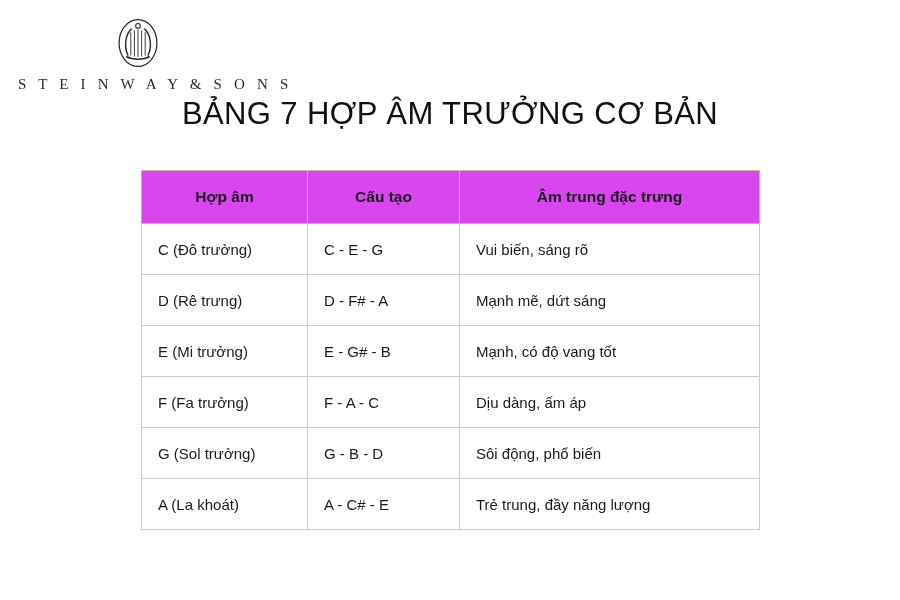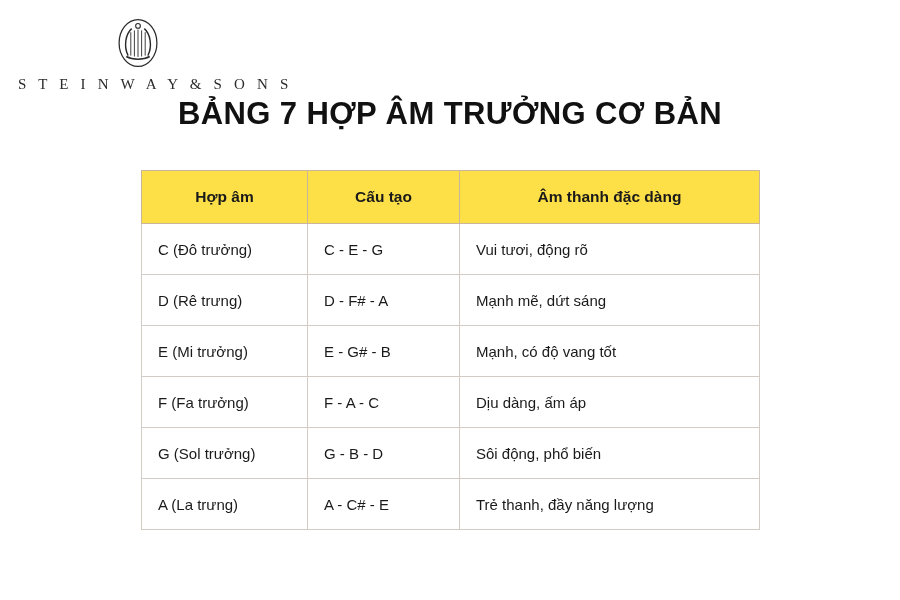--- a/index.html
+++ b/index.html
@@ -45,21 +45,21 @@
   }
 
   
   .title {
     position: absolute;
     left: 0;
     top: 96px;
     width: 900px;
     text-align: center;
     font-size: 31px;
-    font-weight: bold;
+    font-weight: normal;
     letter-spacing: 0.4px;
     color: #111111;
   }
 
   
   .table-wrap {
     position: absolute;
     left: 141px;
     top: 170px;
     width: 618px;
@@ -72,21 +72,21 @@
   table.chords th,
   table.chords td {
     border: 1px solid #d3ccc4;
     padding: 0 16px;
     height: 50px;
     vertical-align: middle;
     font-size: 15px;
     color: #1a1a1a;
   }
   table.chords thead th {
-    background: #fde047;
+    background: #d946ef;
     font-weight: bold;
     text-align: center;
     height: 52px;
     font-size: 15.5px;
     border-color: #cbb49c;
   }
   table.chords tbody td {
     background: #ffffff;
     text-align: left;
   }
@@ -121,28 +121,28 @@
     <table class="chords">
       <colgroup>
         <col class="c1">
           <col class="c2">
           <col class="c3">
       </colgroup>
       <thead>
         <tr>
           <th>Hợp âm</th>
           <th>Cấu tạo</th>
-          <th>Âm thanh đặc dàng</th>
+          <th>Âm trung đặc trưng</th>
         </tr>
       </thead>
       <tbody>
         <tr>
           <td>C (Đô trưởng)</td>
           <td>C - E - G</td>
-          <td>Vui tươi, động rõ</td>
+          <td>Vui biến, sáng rõ</td>
         </tr>
         <tr>
           <td>D (Rê trưng)</td>
           <td>D - F# - A</td>
           <td>Mạnh mẽ, dứt sáng</td>
         </tr>
         <tr>
           <td>E (Mi trưởng)</td>
           <td>E - G# - B</td>
           <td>Mạnh, có độ vang tốt</td>
@@ -151,21 +151,21 @@
           <td>F (Fa trưởng)</td>
           <td>F - A - C</td>
           <td>Dịu dàng, ấm áp</td>
         </tr>
         <tr>
           <td>G (Sol trưởng)</td>
           <td>G - B - D</td>
           <td>Sôi động, phổ biến</td>
         </tr>
         <tr>
-          <td>A (La trưng)</td>
+          <td>A (La khoát)</td>
           <td>A - C# - E</td>
-          <td>Trẻ thanh, đầy năng lượng</td>
+          <td>Trẻ trung, đầy năng lượng</td>
         </tr>
       </tbody>
     </table>
   </div>
 
 </div>
 
 </body></html>

